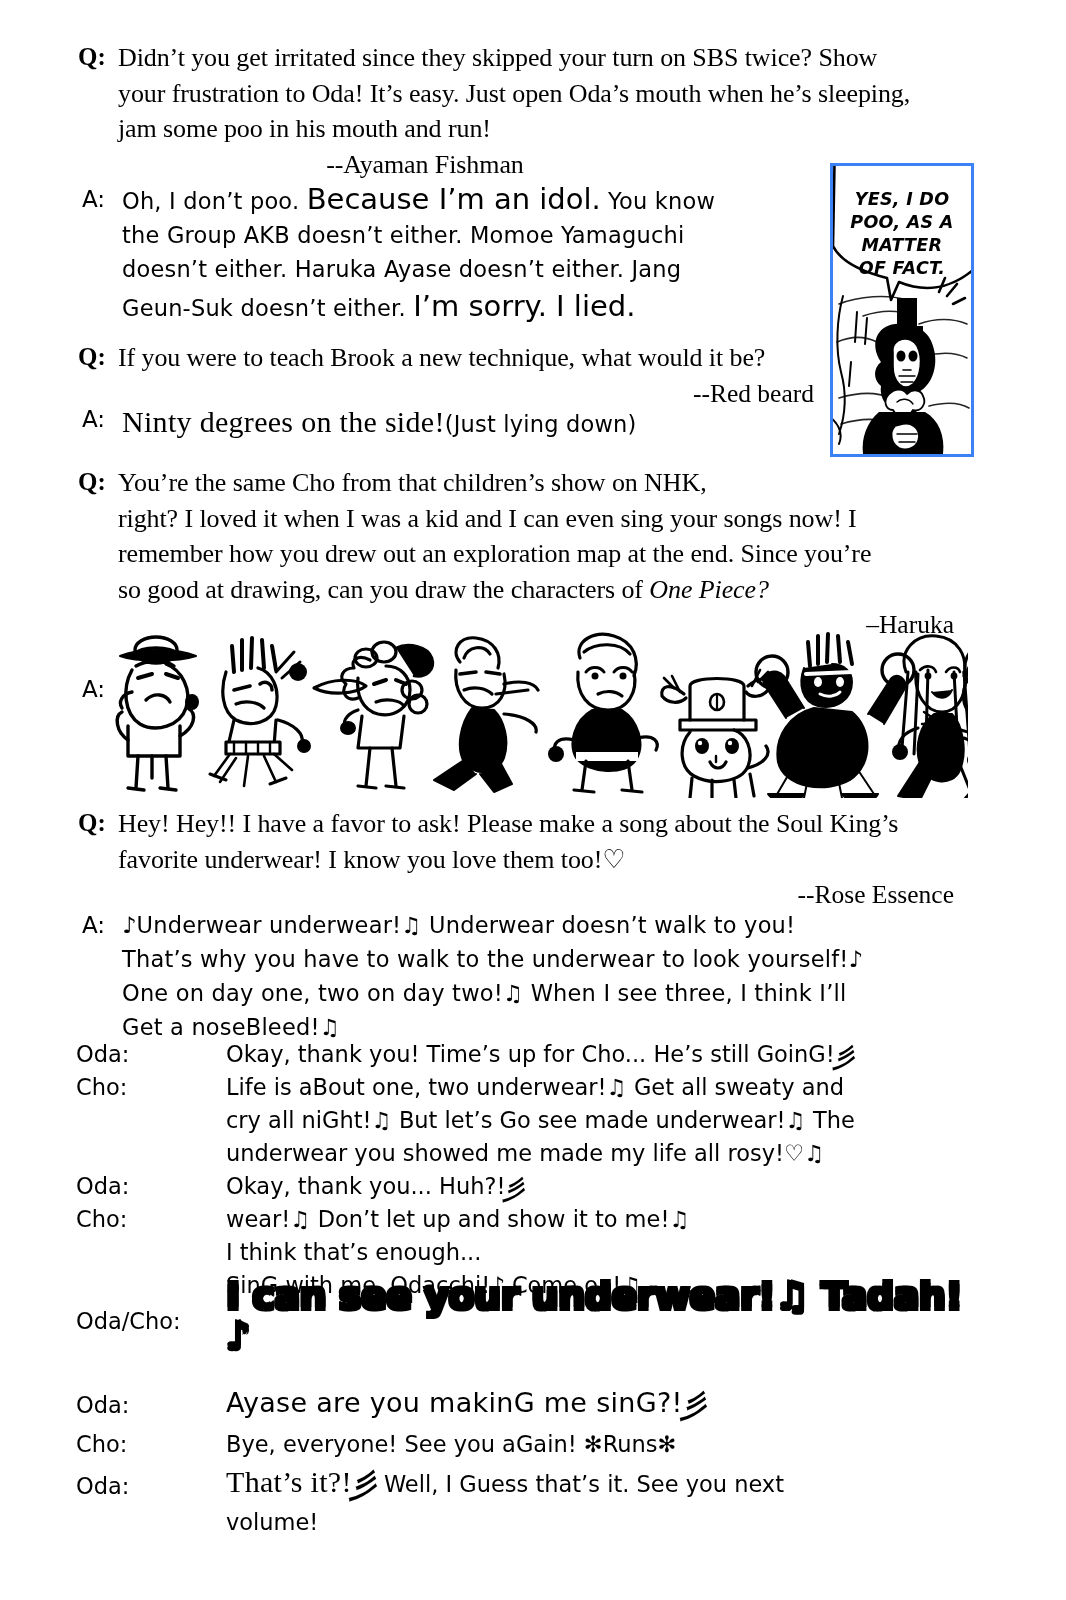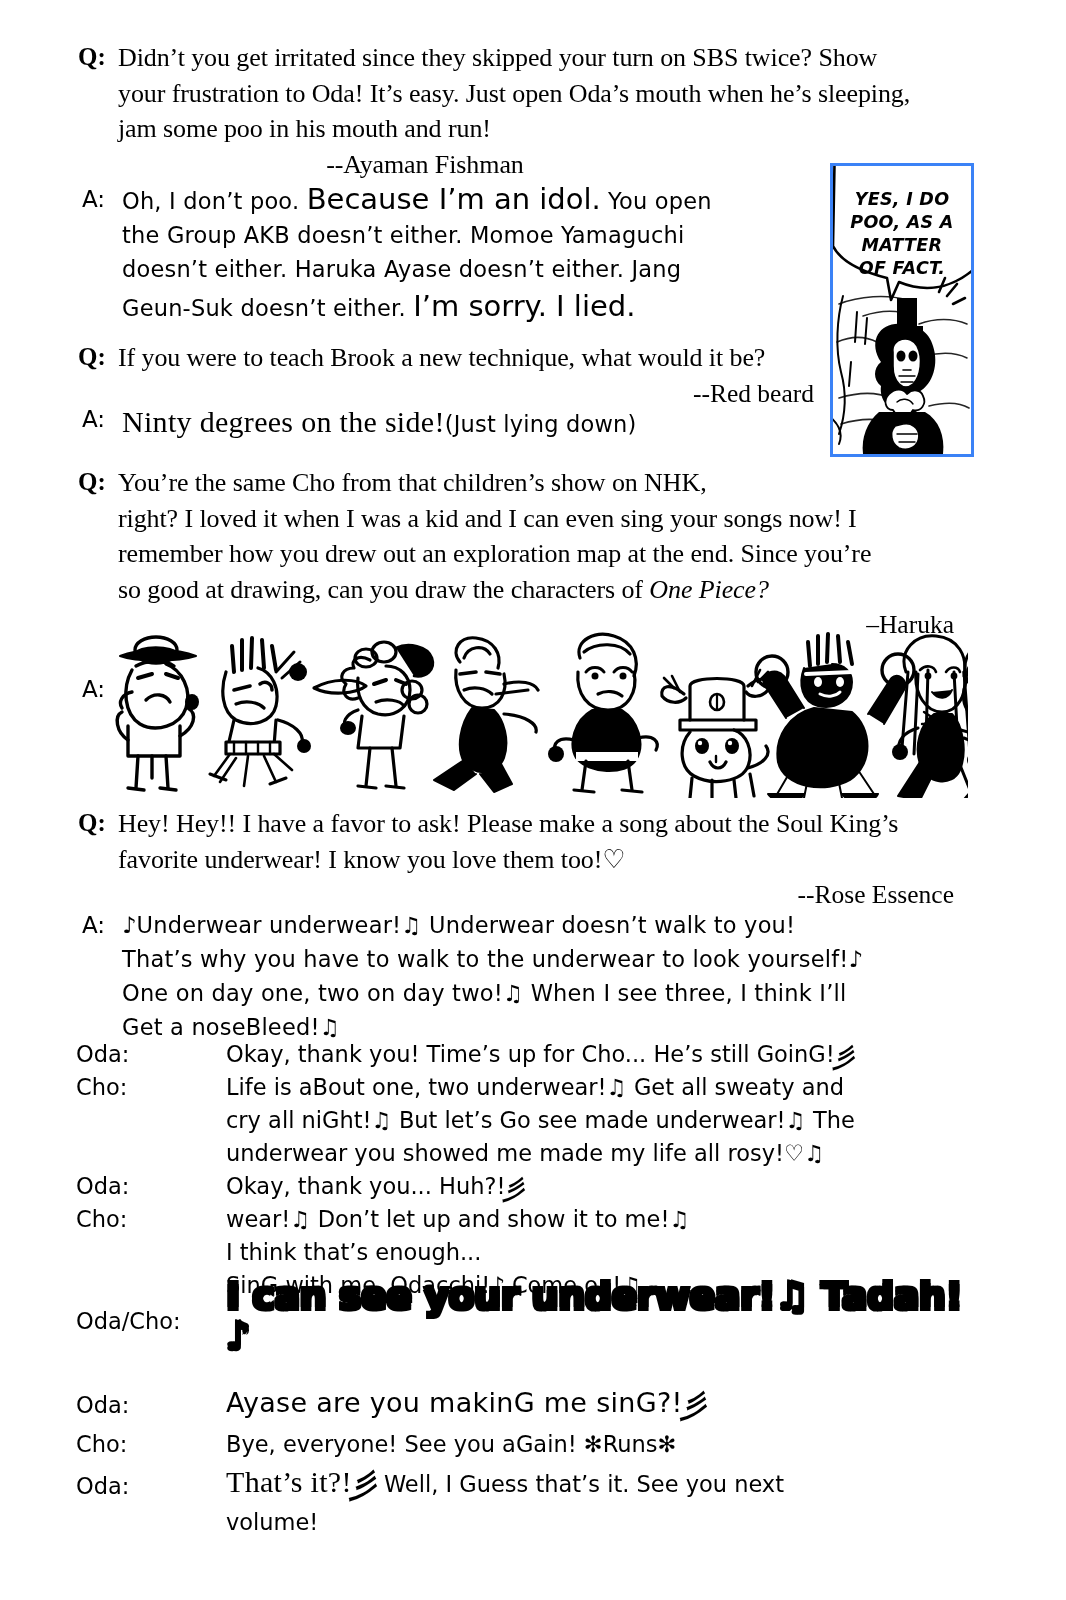--- a/index.html
+++ b/index.html
@@ -189,21 +189,21 @@
       <div class="serif" style="text-align:center; padding-right:230px;">--Ayaman Fishman</div>
     </div>
   </div>
 
   <div class="qa" style="left:76px; top:182px; width:760px;">
     <div class="qa-label hand">A:</div>
     <div class="qa-body">
       <div class="hand-text" style="white-space:nowrap;">
         <span>Oh, I don’t poo.</span>
         <span class="hand-big">Because I’m an idol.</span>
-        <span>You open</span>
+        <span>You know</span>
       </div>
       <div class="hand-text">the Group AKB doesn’t either. Momoe Yamaguchi</div>
       <div class="hand-text">doesn’t either. Haruka Ayase doesn’t either. Jang</div>
       <div class="hand-text" style="white-space:nowrap; line-height:40px;">
         <span>Geun-Suk doesn’t either.</span>
         <span class="hand-big">I’m sorry. I lied.</span>
       </div>
     </div>
   </div>
 

